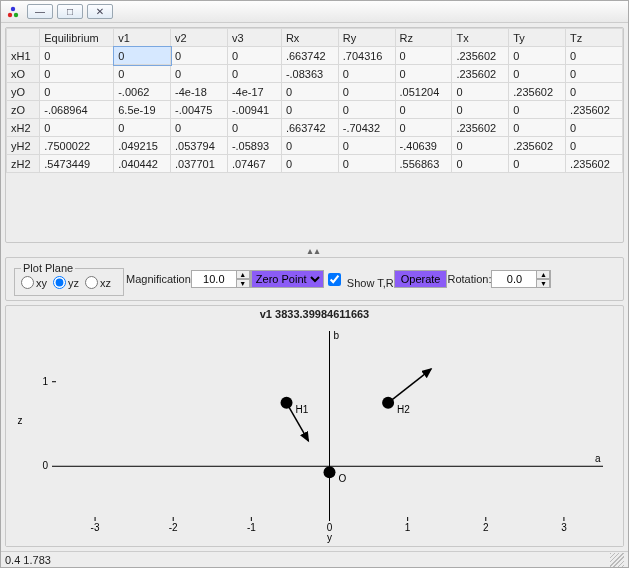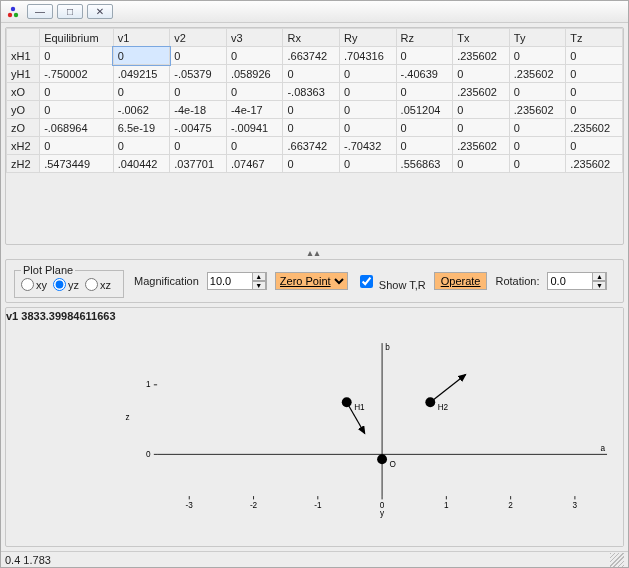--- a/index.html
+++ b/index.html
@@ -13,32 +13,32 @@
   .content { display:flex; flex-direction:column; height:calc(100% - 22px); background:#ededed; }
   .panel { background:#ededed; border:1px solid #c8c8c8; margin:4px; border-radius:2px; }
   .table-wrap { overflow:auto; }
   table { border-collapse:collapse; width:100%; background:#f7f7f7; }
   th, td { border:1px solid #d9d9d9; padding:2px 4px; text-align:left; font-size:11px; height:18px; white-space:nowrap; }
   th { background:#efefef; font-weight:normal; }
   td.rowhead { background:#efefef; }
   td.sel { background:#d6e8ff; outline:1px solid #7aa7e0; }
   .divider { position:relative; height:14px; display:flex; align-items:center; justify-content:center; }
   .grip { font-size:10px; color:#666; letter-spacing:2px; }
-  .toolbar { display:flex; align-items:center; gap:8px; padding:4px 6px; }
+  .toolbar { display:flex; align-items:center; padding:4px 6px; }
   fieldset.plane { border:1px solid #bbb; padding:2px 6px 4px; }
   fieldset.plane legend { font-size:11px; padding:0 2px; }
   .radio { display:inline-flex; align-items:center; gap:2px; margin-right:6px; }
   .radio input { margin:0; }
   .spin { display:inline-flex; align-items:center; border:1px solid #aaa; background:#fff; height:18px; }
-  .spin input { border:none; width:44px; text-align:left; padding:0 2px; font-size:11px; height:16px; outline:none; }
+  .spin input { border:none; width:44px; text-align:center; padding:0 2px; font-size:11px; height:16px; outline:none; }
   .spin .arrows { display:flex; flex-direction:column; }
   .spin .arrows button { width:14px; height:9px; font-size:7px; line-height:7px; padding:0; border:1px solid #aaa; background:#eee; }
-  select, button.op { height:18px; font-size:11px; border:1px solid #aaa; background:#fdba74;text-decoration:underline; }
+  select, button.op { height:18px; font-size:11px; border:1px solid #aaa; background:#8b5cf6; }
   .chk { display:inline-flex; align-items:flex-end; gap:3px; }
-  .plot-panel { flex:1; display:flex; flex-direction:row; }
+  .plot-panel { flex:1; display:flex; flex-direction:column; }
   .plot-title { text-align:center; font-weight:bold; font-size:11px; padding:2px 0 0; }
   .plot { flex:1; background:#ededed; position:relative; }
   .statusbar { height:16px; border-top:1px solid #ccc; padding:0 4px; font-size:11px; display:flex; align-items:center; justify-content:space-between; }
   .resize-grip { width:14px; height:14px; background:repeating-linear-gradient(135deg,#bbb,#bbb 1px,transparent 1px,transparent 3px); }
 </style>
 </head>
 <body>
 
 <div class="titlebar">
   <span class="icon">
@@ -88,33 +88,20 @@
             <td>0</td>
             <td>0</td>
             <td>.663742</td>
             <td>.704316</td>
             <td>0</td>
             <td>.235602</td>
             <td>0</td>
             <td>0</td>
           </tr>
           <tr>
-            <td class="rowhead">yH1</td>
-            <td>-.750002</td>
-            <td>.049215</td>
-            <td>-.05379</td>
-            <td>.058926</td>
-            <td>0</td>
-            <td>0</td>
-            <td>-.40639</td>
-            <td>0</td>
-            <td>.235602</td>
-            <td>0</td>
-          </tr>
-          <tr>
             <td class="rowhead">xO</td>
             <td>0</td>
             <td>0</td>
             <td>0</td>
             <td>0</td>
             <td>-.08363</td>
             <td>0</td>
             <td>0</td>
             <td>.235602</td>
             <td>0</td>
@@ -150,20 +137,33 @@
             <td class="rowhead">xH2</td>
             <td>0</td>
             <td>0</td>
             <td>0</td>
             <td>0</td>
             <td>.663742</td>
             <td>-.70432</td>
             <td>0</td>
             <td>.235602</td>
             <td>0</td>
+            <td>0</td>
+          </tr>
+          <tr>
+            <td class="rowhead">yH2</td>
+            <td>.7500022</td>
+            <td>.049215</td>
+            <td>.053794</td>
+            <td>-.05893</td>
+            <td>0</td>
+            <td>0</td>
+            <td>-.40639</td>
+            <td>0</td>
+            <td>.235602</td>
             <td>0</td>
           </tr>
           <tr>
             <td class="rowhead">zH2</td>
             <td>.5473449</td>
             <td>.040442</td>
             <td>.037701</td>
             <td>.07467</td>
             <td>0</td>
             <td>0</td>

